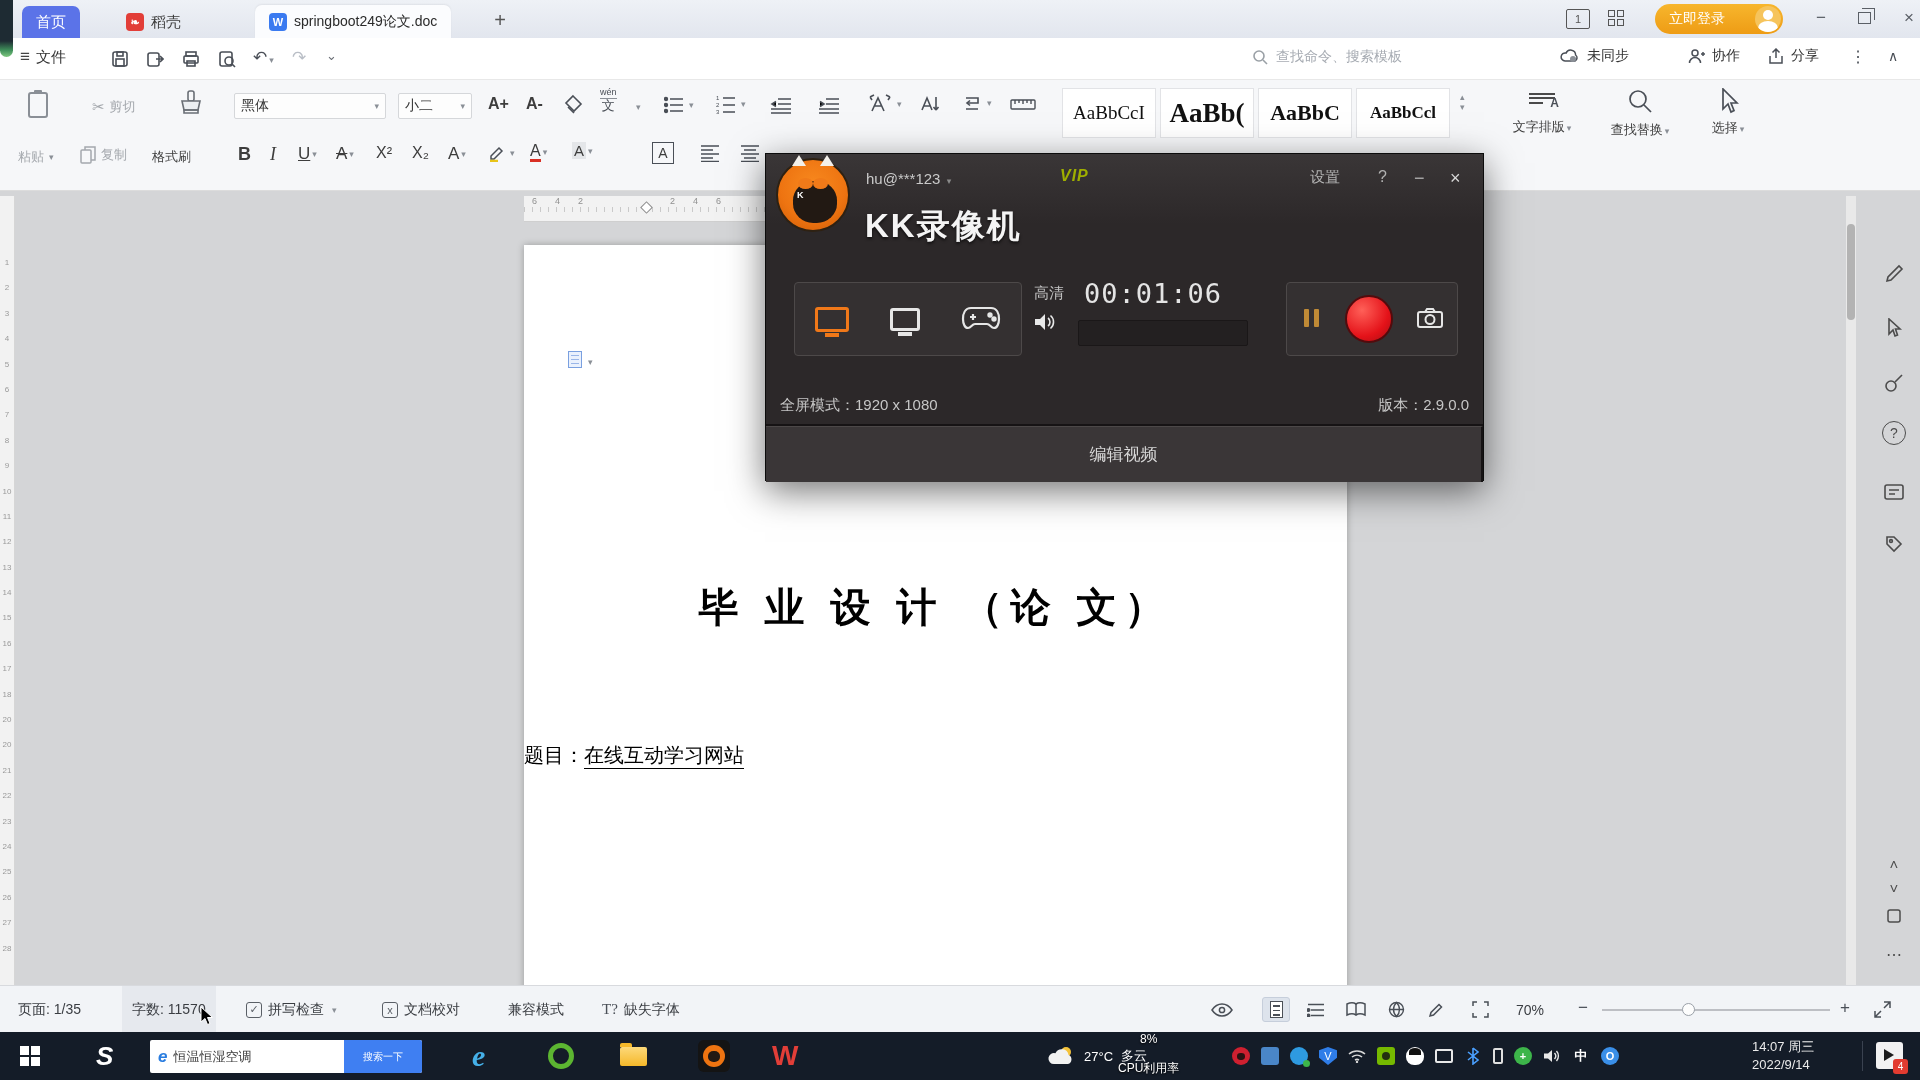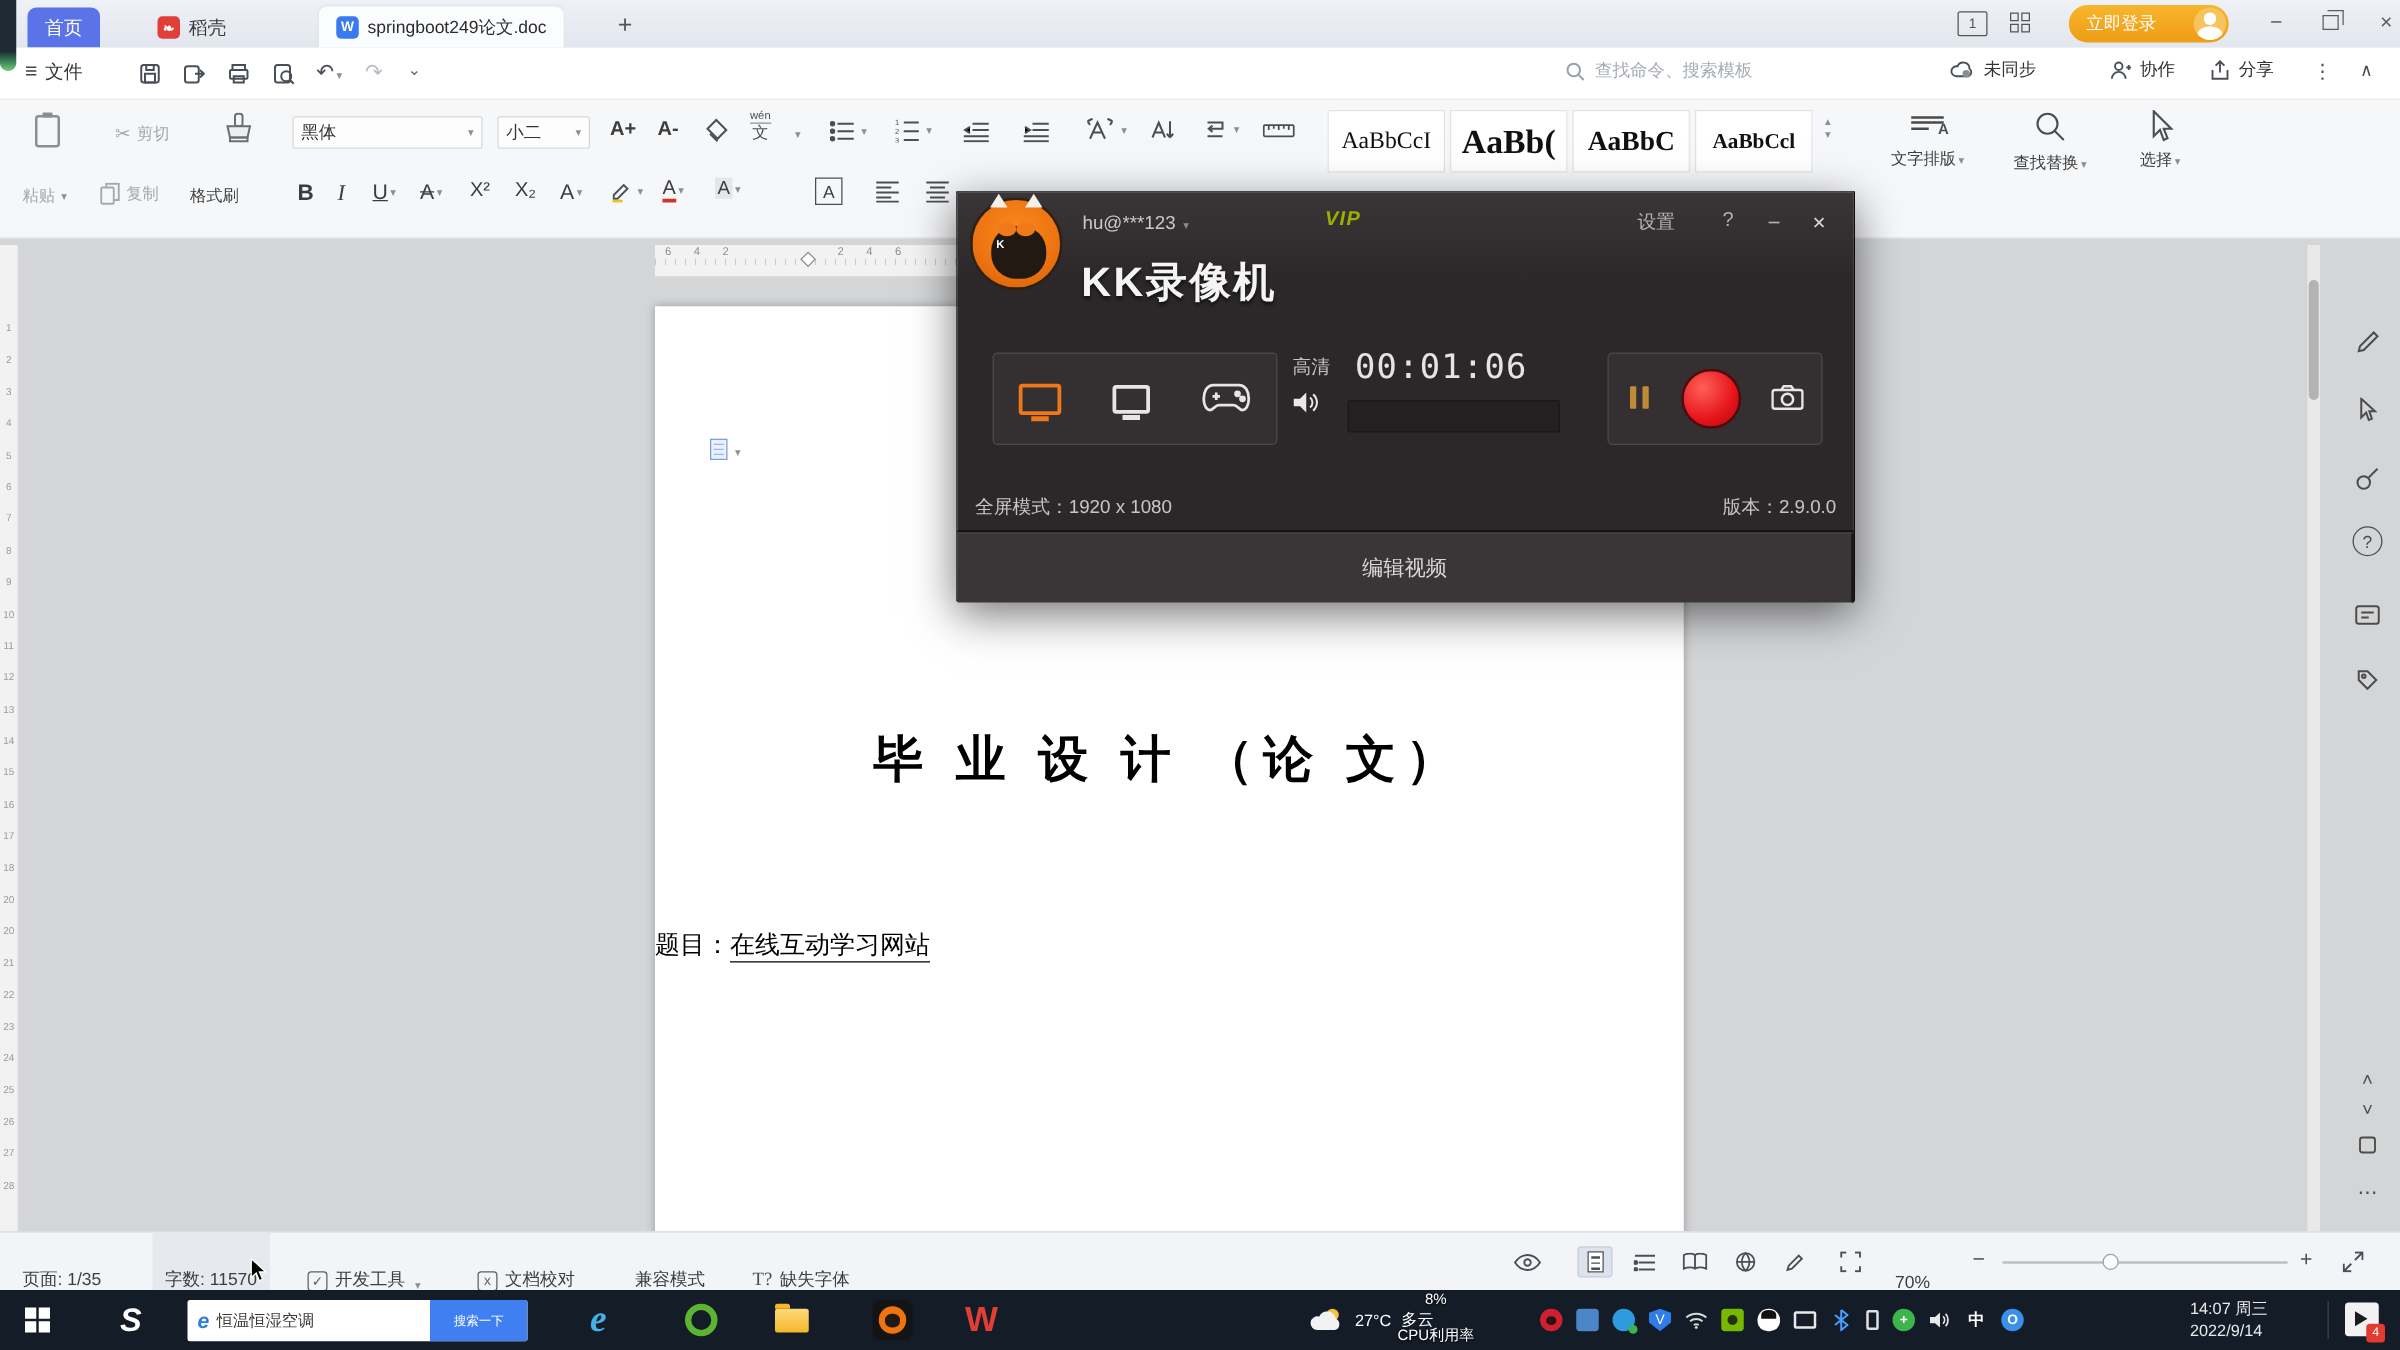--- a/index.html
+++ b/index.html
@@ -83,21 +83,21 @@
   .pbar{display:inline-block;width:5px;height:18px;background:#c08a36;margin:0 2.5px;border-radius:1px}
   #kk-timer{position:absolute;left:318px;top:124px;font-family:"DejaVu Sans Mono",monospace;font-size:27px;color:#e4e4e4;letter-spacing:1px}
   #kk-bar{position:absolute;left:312px;top:166px;width:170px;height:26px;background:#232021;border:1px solid #1a1718;border-radius:2px}
   .kk-info{position:absolute;top:242px;font-size:15px;color:#c6c6c6}
   #kk-btns{position:absolute;left:0;top:270px;width:100%;height:58px;background:#3a3637;border-top:2px solid #161314;display:flex}
   .kk-btn{flex:1;display:flex;align-items:center;justify-content:center;font-size:17px;color:#d8d8d8;border-top:1px solid #4c4848}
   .kk-btn:first-child{border-right:2px solid #161314}
 
   
   #statusbar{position:absolute;left:0;top:985px;width:1920px;height:47px;background:#f2f4f7;border-top:1px solid #d8dade;z-index:200;font-size:14px;color:#3a3d42}
-  .sitem{position:absolute;top:0;height:47px;display:flex;align-items:flex-end;gap:6px}
+  .sitem{position:absolute;top:0;height:47px;display:flex;align-items:center;gap:6px}
   .cbox{width:16px;height:16px;border:1.5px solid #5a5f66;border-radius:3px;font-size:11px;display:flex;align-items:center;justify-content:center;color:#5a5f66}
   .viewbtn{position:absolute;top:11px;width:28px;height:25px;display:flex;align-items:center;justify-content:center}
   .viewbtn.active{background:#dde3ec;border:1px solid #c6cedb;border-radius:3px}
   .pageglyph{width:13px;height:17px;border:1.5px solid #4a4f57;background:#fff}
   .pageglyph i{display:block;height:1.5px;background:#4a4f57;margin:3px 2px 0}
   #zoom-track{position:absolute;left:1602px;top:23px;width:228px;height:2px;background:#bdbfc4}
   #zoom-handle{position:absolute;left:1682px;top:17px;width:13px;height:13px;border-radius:50%;background:#fdfdfd;border:1px solid #9aa0a8}
 
   
   #taskbar{position:absolute;left:0;top:1032px;width:1920px;height:48px;background:#141c28;z-index:300;color:#fff}
@@ -553,21 +553,21 @@
   <div class="sitem" style="left:18px">
       <span>页面: 1/35</span>
     </div>
   <div class="sitem" style="left:122px;background:#e6e9ee;padding:0 10px">
       <span>字数: 11570</span>
     </div>
   <div class="sitem" style="left:246px">
     <span class="cbox">
         <span>✓</span>
       </span>
-    <span>开发工具</span>
+    <span>拼写检查</span>
     <span class="dd">▾</span>
   </div>
   <div class="sitem" style="left:382px">
     <span class="cbox">
         <span>x</span>
       </span>
     <span>文档校对</span>
   </div>
   <div class="sitem" style="left:508px">
       <span>兼容模式</span>

